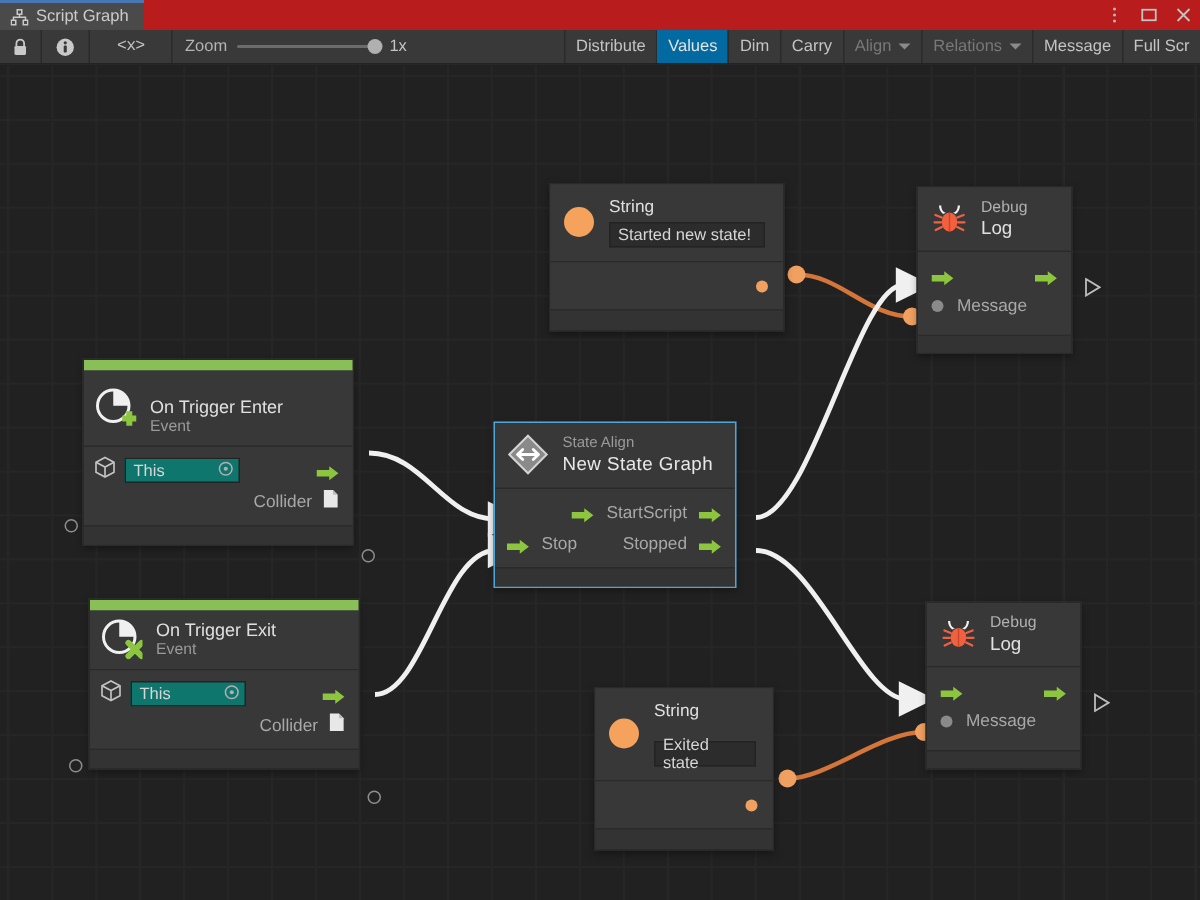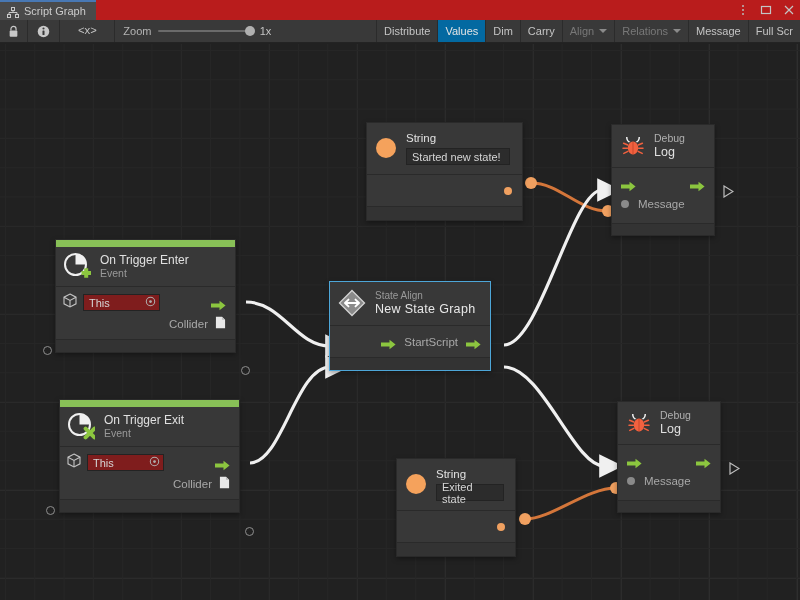--- a/index.html
+++ b/index.html
@@ -156,21 +156,21 @@
   .node-body { padding: 6px 8px 6px 8px; background: #383838; position: relative; }
   .node-foot {
     height: 13px; background: #333333;
     border-top: 1px solid #2a2a2a;
   }
 
   .row { display: flex; align-items: center; min-height: 21px; }
   .row-between { justify-content: space-between; }
 
   .field {
-    background: #7f1d1d;
+    background: #0f766e;
     border: 1px solid #232323;
     height: 17px;
     display: flex; align-items: center;
     justify-content: space-between;
     padding: 0 3px 0 5px;
     box-sizing: border-box;
     font-size: 11px; color: #d6d6d6;
   }
   .field.text-field {
     background: #2c2c2c; justify-content: flex-start;
@@ -392,21 +392,21 @@
       <div class="node-accent"></div>
       <div class="node-head" style="padding:5px 9px 6px 7px; gap:9px;">
         <span class="node-head-icon" style="width:28px;height:28px;">
           <svg viewBox="0 0 28 28" width="28" height="28">
             <circle cx="12.5" cy="12.5" r="10.5" fill="none" stroke="#f0f0f0" stroke-width="2"></circle>
             <path d="M12.5 12.5 L12.5 2 A10.5 10.5 0 0 1 23 12.5 Z" fill="#f0f0f0"></path>
             <path d="M18.5 21 H28 M23.2 16.2 V25.8" stroke="#8cc63f" stroke-width="4" fill="none"></path>
           </svg>
         </span>
         <div class="node-titles">
-          <span class="node-title" style="font-size:12px;">On Trigger Enter</span>
+          <span class="node-title" style="font-size:12px;margin-top:12px;">On Trigger Enter</span>
           <span class="node-sub">Event</span>
         </div>
       </div>
       <div class="node-body" style="padding:5px 9px 5px 7px;">
         <div class="row row-between" style="min-height:21px;">
           <span style="display:flex; align-items:center; gap:6px;">
             <span style="display:block;">
               <svg viewBox="0 0 14 15" width="14" height="15">
                 <path d="M7 1 L13 4.2 V10.8 L7 14 L1 10.8 V4.2 Z" fill="none" stroke="#c4c4c4" stroke-width="1.1"></path>
                 <path d="M1 4.2 L7 7.4 L13 4.2 M7 7.4 V14" fill="none" stroke="#c4c4c4" stroke-width="1.1"></path>
@@ -461,20 +461,38 @@
           <span style="display:flex; align-items:center; gap:8px;">
             <span class="arrow-g">
               <svg viewBox="0 0 15 11" width="15" height="11">
                   <path d="M0 3.4 H8.5 V0.8 L14.6 5.5 L8.5 10.2 V7.6 H0 Z" fill="#8cc63f"></path>
                 </svg>
             </span>
             <span class="port-label dim">Start</span>
           </span>
           <span style="display:flex; align-items:center; gap:8px;">
             <span class="port-label dim">Script</span>
+            <span class="arrow-g">
+              <svg viewBox="0 0 15 11" width="15" height="11">
+                  <path d="M0 3.4 H8.5 V0.8 L14.6 5.5 L8.5 10.2 V7.6 H0 Z" fill="#8cc63f"></path>
+                </svg>
+            </span>
+          </span>
+        </div>
+        <div class="row row-between" style="min-height:21px;">
+          <span style="display:flex; align-items:center; gap:8px;">
+            <span class="arrow-g">
+              <svg viewBox="0 0 15 11" width="15" height="11">
+                  <path d="M0 3.4 H8.5 V0.8 L14.6 5.5 L8.5 10.2 V7.6 H0 Z" fill="#8cc63f"></path>
+                </svg>
+            </span>
+            <span class="port-label dim">Stop</span>
+          </span>
+          <span style="display:flex; align-items:center; gap:8px;">
+            <span class="port-label dim">Stopped</span>
             <span class="arrow-g">
               <svg viewBox="0 0 15 11" width="15" height="11">
                   <path d="M0 3.4 H8.5 V0.8 L14.6 5.5 L8.5 10.2 V7.6 H0 Z" fill="#8cc63f"></path>
                 </svg>
             </span>
           </span>
         </div>
       </div>
       <div class="node-foot" style="height:12px;"></div>
     </div>
@@ -532,21 +550,21 @@
       <div class="node-foot" style="height:12px;"></div>
     </div>
     <span class="ext-port circle-hollow" style="left:46px; top:462px;"></span>
     <span class="ext-port circle-hollow" style="left:245px; top:483px;"></span>
 
     <div class="node" style="left:396px; top:414px; width:120px;">
       <div class="node-head" style="padding:8px 9px 9px 9px; gap:10px;">
         <span class="str-circle"></span>
         <div class="node-titles">
           <span class="node-title">String</span>
-          <span class="field text-field" style="margin-top:3px; width:68px;">
+          <span class="field text-field" style="margin-top:13px; width:68px;">
             <span>Exited state</span>
           </span>
         </div>
       </div>
       <div class="node-body" style="height:31px; padding:0;">
         <span class="dot-orange" style="position:absolute; right:10px; top:12px;"></span>
       </div>
       <div class="node-foot"></div>
     </div>
 

